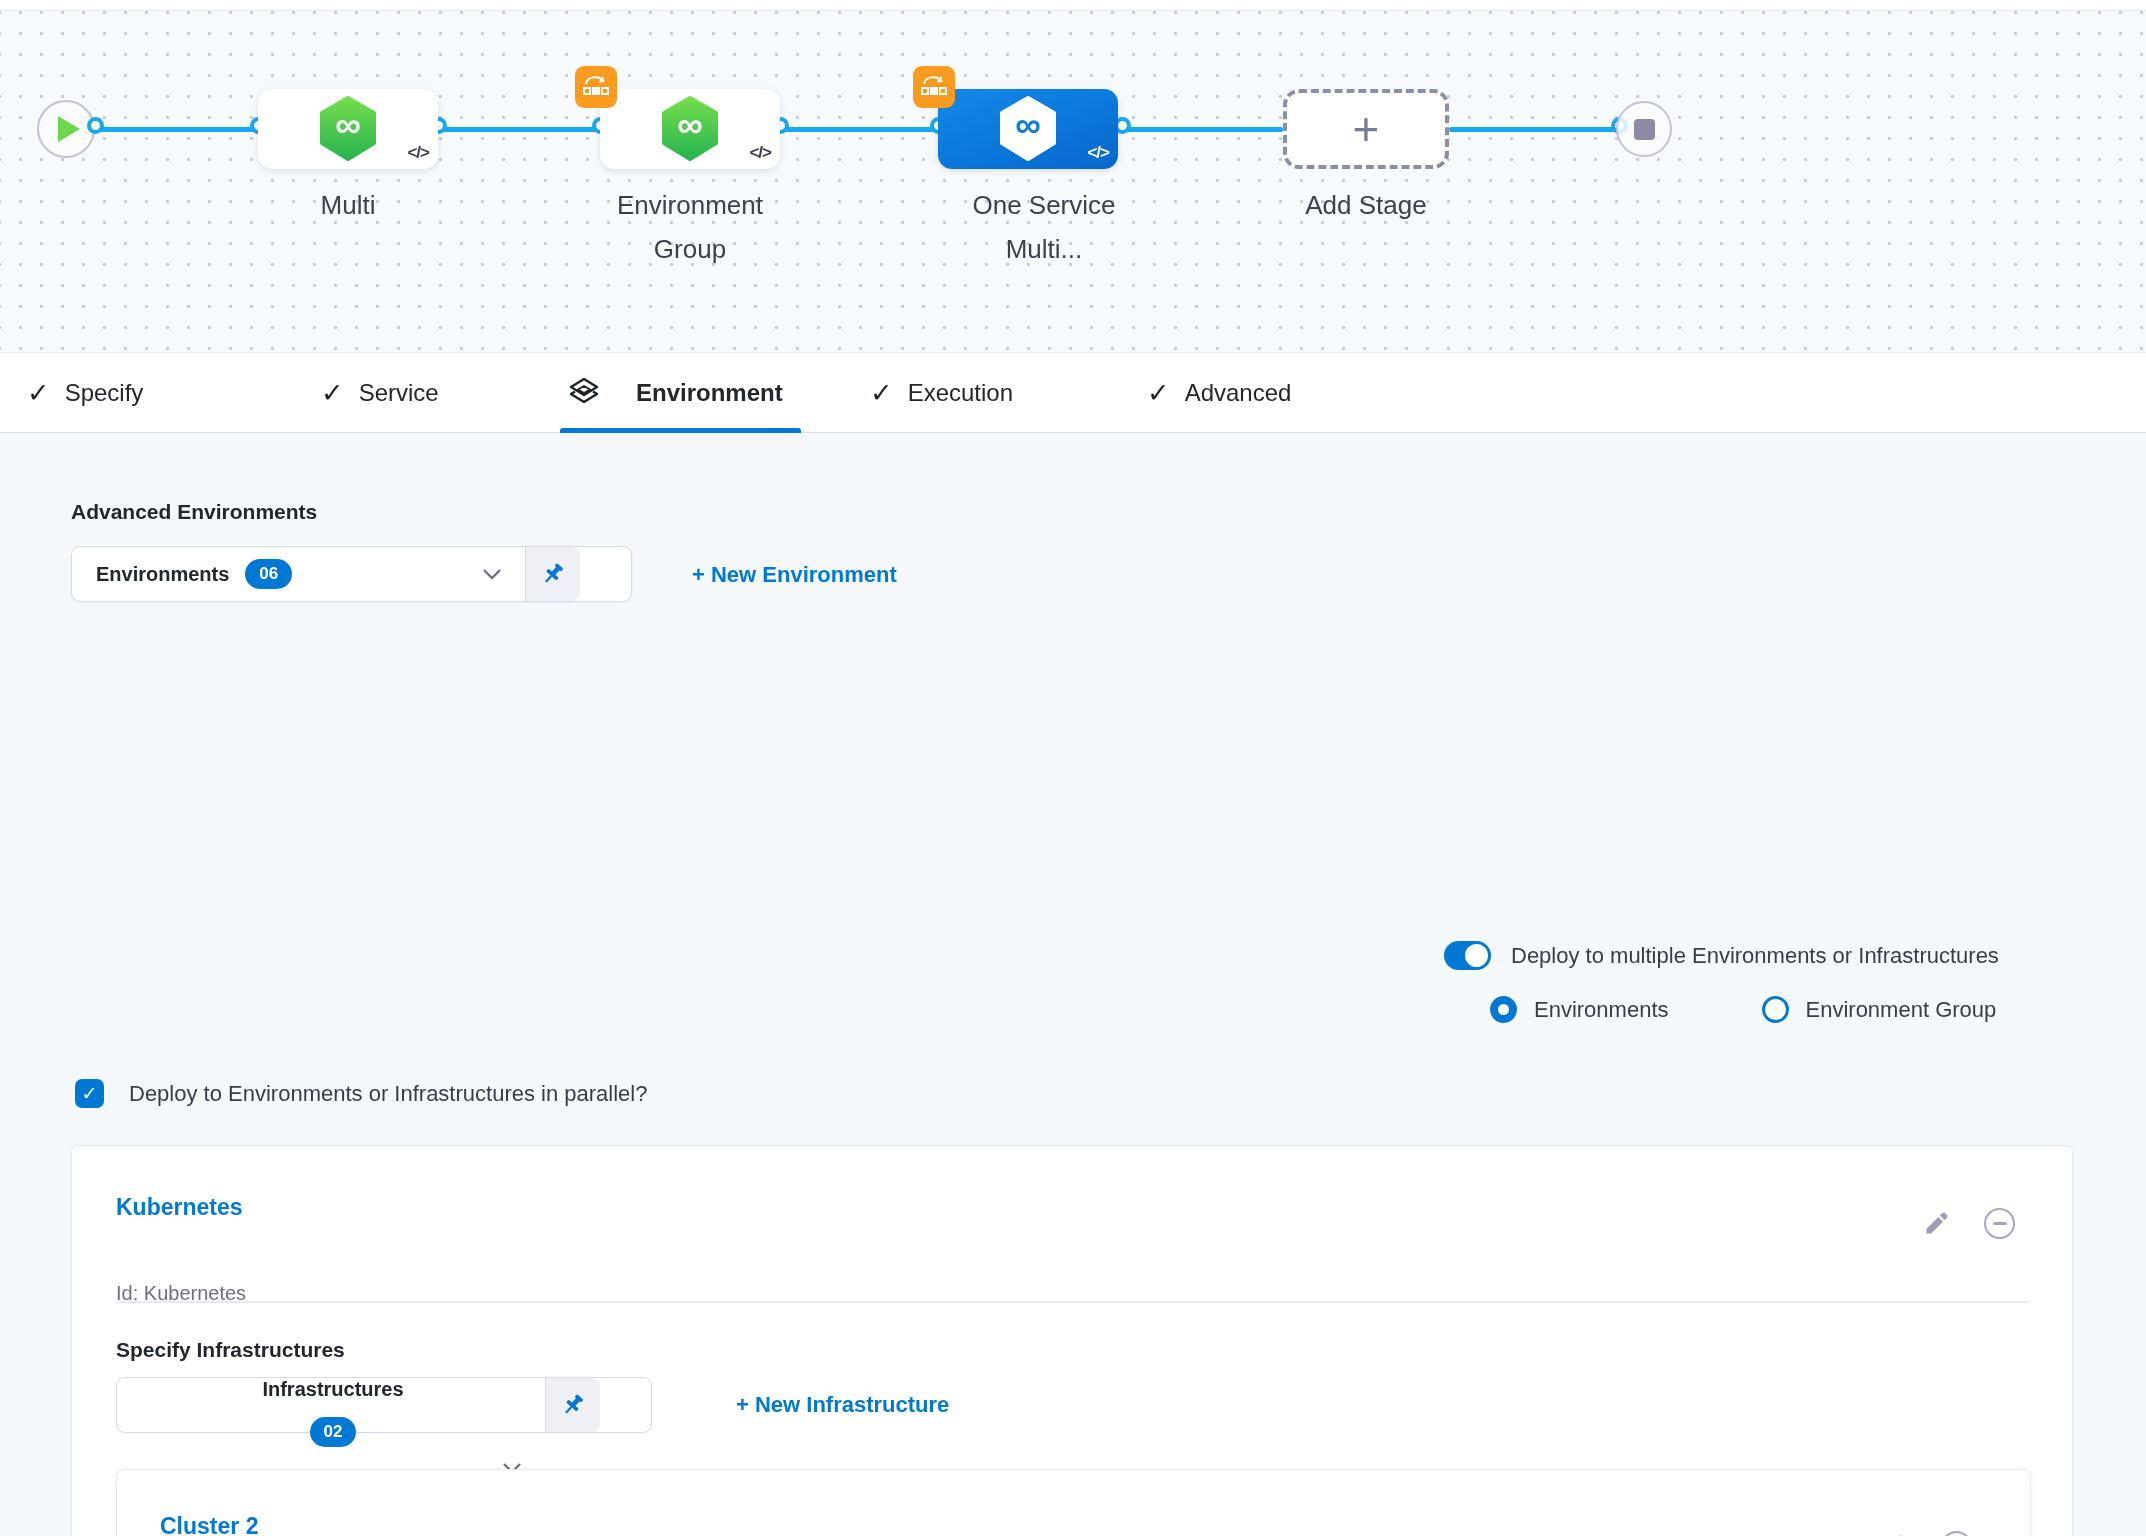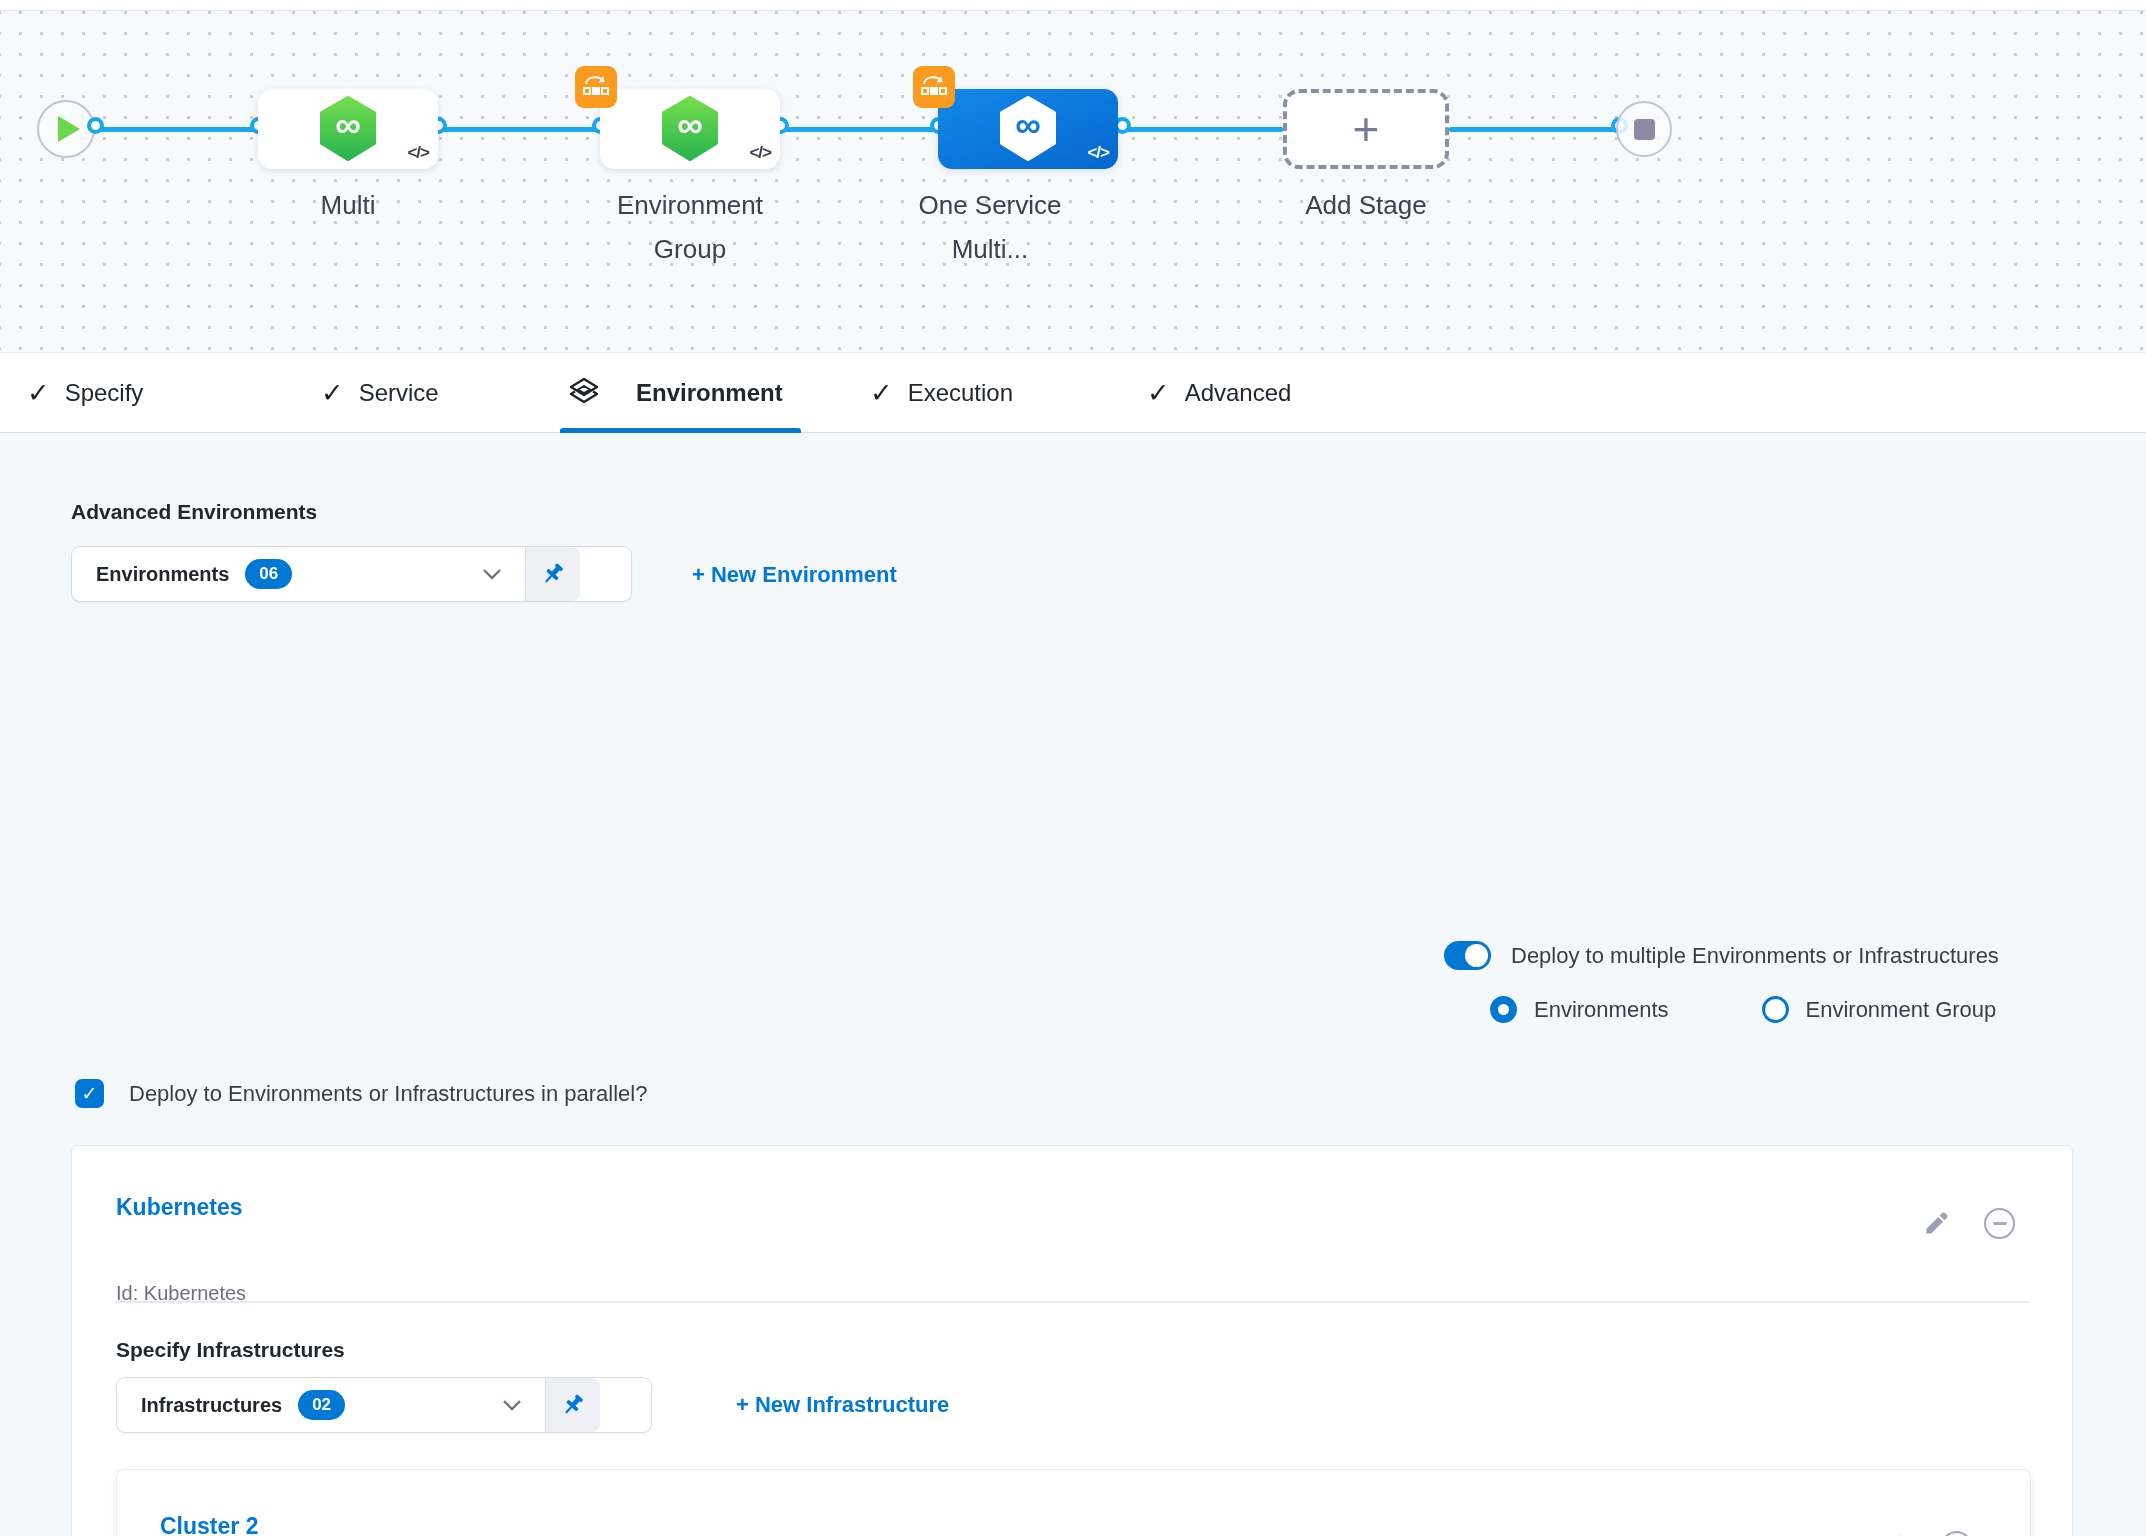--- a/index.html
+++ b/index.html
@@ -147,21 +147,21 @@
         </svg>
       </div>
       <div class="hex white">
         <svg width="62" height="66" viewBox="0 0 62 66">
             <use href="#hexPath" fill="#ffffff" stroke="#ffffff" stroke-width="4" stroke-linejoin="round"></use>
           </svg>
         <div class="inf">∞</div>
       </div>
       <div class="code-glyph">&lt;/&gt;</div>
     </div>
-    <div class="stage-label" style="left:880px;">One Service Multi...</div>
+    <div class="stage-label" style="left:934px;">One Service Multi...</div>
 
     <div class="add-stage">
       <span>+</span>
     </div>
     <div class="stage-label" style="left:1256px;">Add Stage</div>
 
     <div class="node-circle" style="left:1616px;top:90px;width:56px;height:56px;">
       <div class="stop-sq"></div>
     </div>
   </div>
@@ -254,21 +254,21 @@
       </svg>
       <div class="icon-minus" style="left:1912px;top:62px;">
           <div class="bar"></div>
         </div>
 
       <div class="divider"></div>
 
       <div class="h-small" style="left:44px;top:192px;">Specify Infrastructures</div>
 
       <div class="dropdown" style="left:44px;top:231px;width:536px;">
-        <div class="dd-main" style="width:428px;box-sizing:border-box;">
+        <div class="dd-main" style="width:428px;box-sizing:border-box;flex-direction:column;">
           <span class="dd-value">Infrastructures</span>
           <span class="pill">02</span>
           <span class="dd-chevron">
             <svg width="18" height="11" viewBox="0 0 18 11" fill="none" stroke="#6f7082" stroke-width="2.4">
                 <polyline points="1,1 9,9 17,1"></polyline>
               </svg>
           </span>
         </div>
         <div class="dd-pin">
           <svg width="26" height="26" viewBox="0 0 24 24">

